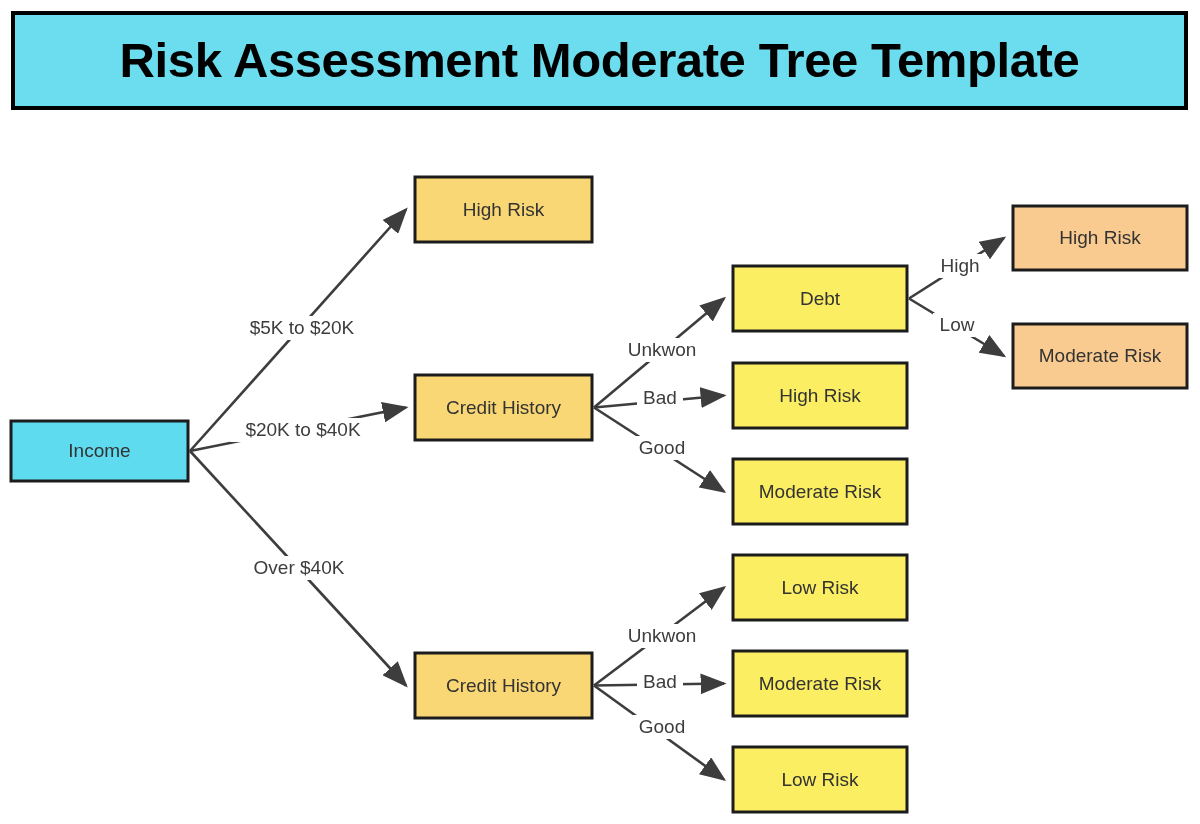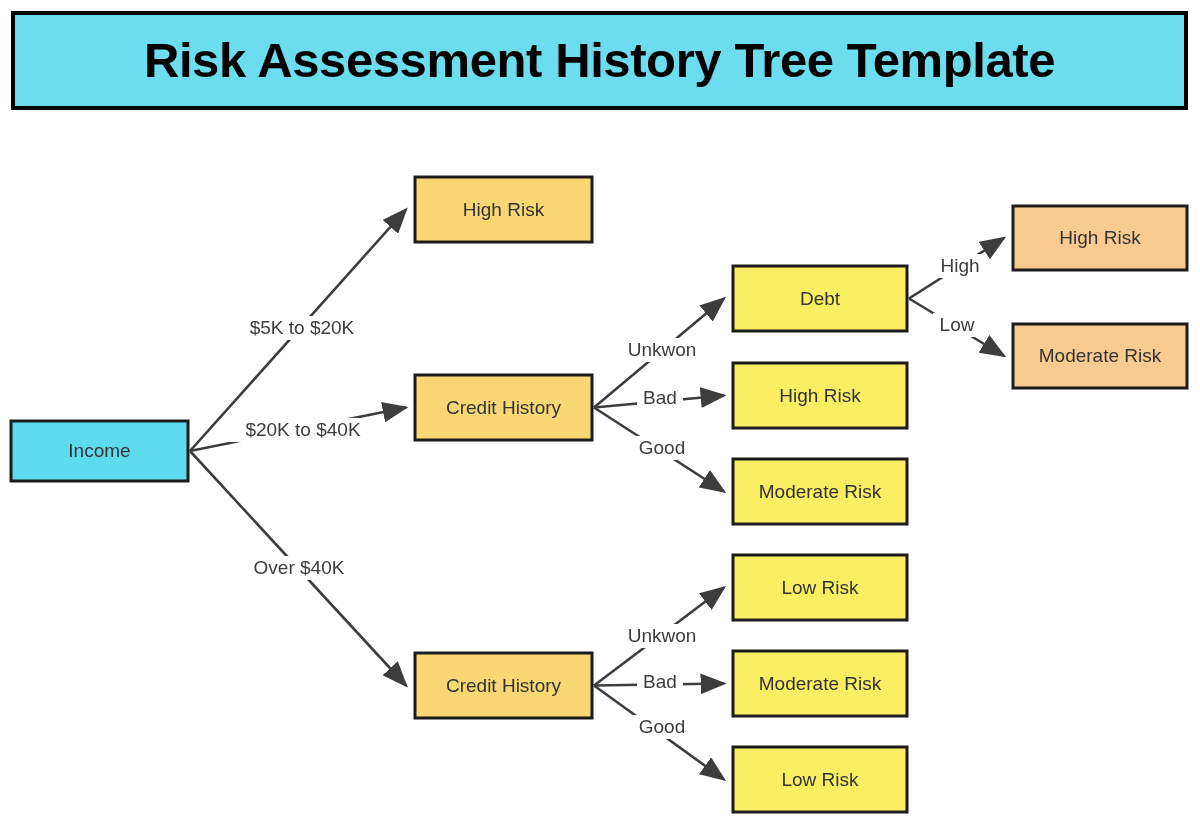--- a/index.html
+++ b/index.html
@@ -75,21 +75,21 @@
     dominant-baseline: middle;
     text-anchor: middle;
   }
 </style>
 </head>
 <body>
 
 <div id="canvas">
 
   <div class="title-banner" style="background: rgb(107, 221, 238); border-color: rgb(0, 0, 0);">
-    <div class="title-text" style="color: rgb(0, 0, 0);">Risk Assessment History Tree Template</div>
+    <div class="title-text" style="color: rgb(0, 0, 0);">Risk Assessment Moderate Tree Template</div>
   </div>
 
   <svg class="diagram" viewBox="0 0 1200 824" xmlns="http://www.w3.org/2000/svg">
     <defs>
       <marker id="arrow" markerWidth="10" markerHeight="8" refX="9" refY="4" orient="auto" markerUnits="strokeWidth">
         <path d="M0,0 L10,4 L0,8 z" fill="#3d3d3d"></path>
       </marker>
     </defs>
     <g id="edges-layer">
         <line x1="190" y1="451" x2="406" y2="209.5" class="edge-line" marker-end="url(#arrow)" stroke="#3d3d3d"></line>

